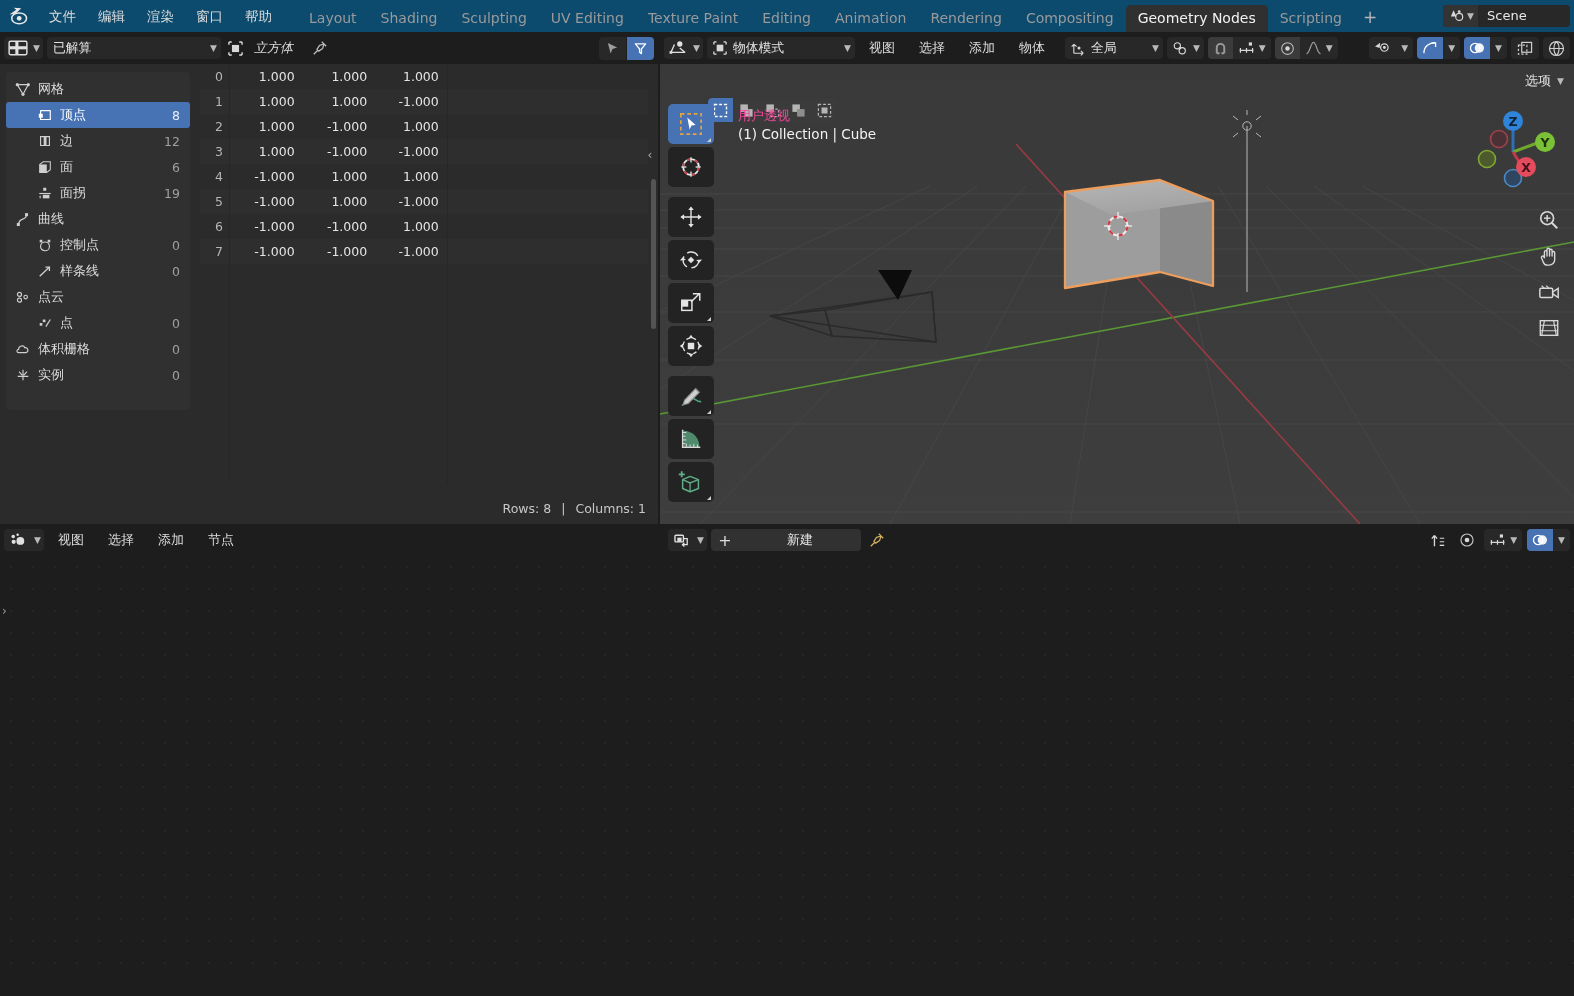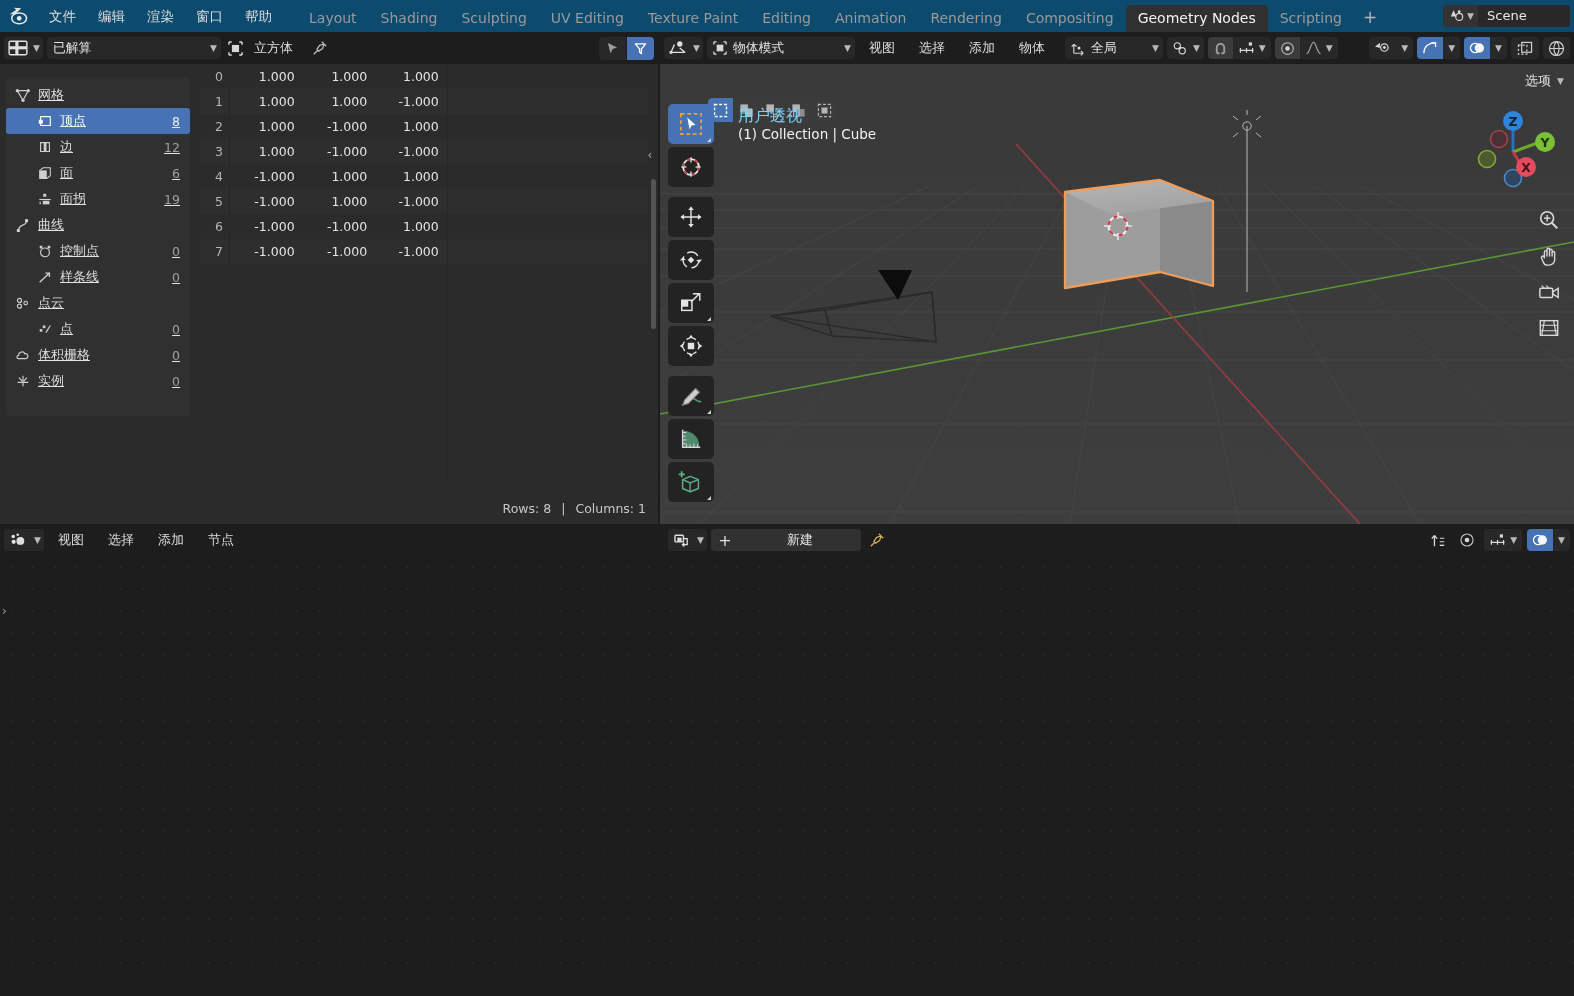--- a/index.html
+++ b/index.html
@@ -49,21 +49,21 @@
   .chev { font-size:9px; color:#b9b9b9; line-height:1; }
   .hdr-menu { padding:0 10px; height:22px; line-height:22px; color:#dcdcdc; font-size:13px; cursor:default; border-radius:3px;}
   .group { display:flex; align-items:center; background:#282828; border-radius:4px; overflow:hidden; height:22px; }
   .group > .g { display:flex; align-items:center; justify-content:center; height:22px; padding:0 5px; }
   .group > .g.on { background:#4772b3; }
   .group > .g.semi { background:#3b3b3b; }
 
   
   .spreadsheet { position:absolute; left:0; top:32px; width:658px; height:492px; background:#303030; }
   .ss-body { position:absolute; left:0; top:32px; width:658px; height:460px; background:#2b2b2b; }
-  .ss-sidebar { position:absolute; left:6px; top:14px; width:184px; height:338px; background:#303030; border-radius:4px; padding:4px 0;text-decoration:underline; }
+  .ss-sidebar { position:absolute; left:6px; top:8px; width:184px; height:338px; background:#303030; border-radius:4px; padding:4px 0; }
   .tree-row { display:flex; align-items:center; height:26px; padding:0 10px 0 6px; cursor:default; border-radius:3px; }
   .tree-row.sel { background:#4772b3; }
   .tree-row.child { padding-left:28px; }
   .tree-ico { width:22px; height:18px; display:flex; align-items:center; justify-content:center; flex:none; }
   .tree-label { flex:1; font-size:13px; color:#dcdcdc; padding-left:4px;}
   .tree-row.sel .tree-label { color:#fff; }
   .tree-count { font-size:12.5px; color:#a0a0a0; }
   .tree-row.sel .tree-count { color:#e9eefa; }
 
   .ss-table { position:absolute; left:200px; top:0; width:448px; height:428px; }
@@ -100,21 +100,21 @@
               display:flex; flex-direction:column; gap:3px; }
   .tool {
     width:46px; height:40px; background:#232323; border-radius:5px;
     display:flex; align-items:center; justify-content:center; position:relative; cursor:default;
   }
   .tool.active { background:#4772b3; }
   .tool.gap { margin-top:7px; }
   .tool .corner { position:absolute; right:3px; bottom:2px; width:0; height:0;
     border-left:4px solid transparent; border-bottom:4px solid #cdcdcd; }
   .vp-text { position:absolute; left:78px; top:74px; z-index:6; pointer-events:none; }
-  .vp-text .l1 { font-size:16px; color:#7dd3fc; line-height:19px; }
+  .vp-text .l1 { font-size:13px; color:#ec4899; line-height:19px; }
   .vp-text .l2 { font-size:13.5px; color:#f2f2f2; line-height:19px; }
   .vp-opts { position:absolute; right:8px; top:38px; z-index:6;text-align:right; }
   .gizmo { position:absolute; right:18px; top:70px; width:86px; height:86px; z-index:6; }
   .vp-rightbtns { position:absolute; right:12px; top:175px; display:flex; flex-direction:column;
                   gap:10px; z-index:6; align-items:center; }
   .vp-rb { width:26px; height:26px; display:flex; align-items:center; justify-content:center; color:#d8d8d8; }
 
   
   .nodeeditor { position:absolute; left:0; top:524px; width:1574px; height:444px; background:#1d1d1d; }
   .ne-canvas { position:absolute; left:0; top:32px; width:1574px; height:412px; background:#1d1d1d; }
@@ -206,21 +206,21 @@
       <div class="dropdown" style="width:174px;">
         <span class="dd-label">已解算</span>
         <span class="chev">▼</span>
       </div>
       <div class="btn flat" style="padding:0 2px;">
         <svg width="17" height="15" viewBox="0 0 18 16">
           <path d="M2 1 H5 M2 1 V4 M16 1 H13 M16 1 V4 M2 15 H5 M2 15 V12 M16 15 H13 M16 15 V12" stroke="#d8d8d8" stroke-width="1.5" fill="none"></path>
           <rect x="5.2" y="4.2" width="7.6" height="7.6" fill="#d8d8d8"></rect>
         </svg>
       </div>
-      <div class="hdr-menu" style="padding:0 4px;">立方体</div>
+      <div class="hdr-menu" style="padding:0 4px;font-style:italic;">立方体</div>
       <div class="btn flat" style="margin-left:6px;">
         <svg width="16" height="16" viewBox="0 0 18 18">
           <path d="M11 2 L16 7 M13.5 4.5 L8.5 6 L5.5 10.5 L7.5 12.5 L12 9.5 L13.5 4.5 Z M6.5 11.5 L2 16" stroke="#bdbdbd" stroke-width="1.4" fill="none" stroke-linejoin="round"></path>
         </svg>
       </div>
       <div style="margin-left:auto; display:flex; gap:1px;">
         <div class="btn" style="border-radius:4px 0 0 4px; padding:0 7px; height:23px;">
           <svg width="13" height="13" viewBox="0 0 14 14">
             <path d="M2 1 L12 6 L7 7.5 L5 12.5 Z" fill="#9e9e9e"></path>
           </svg>

